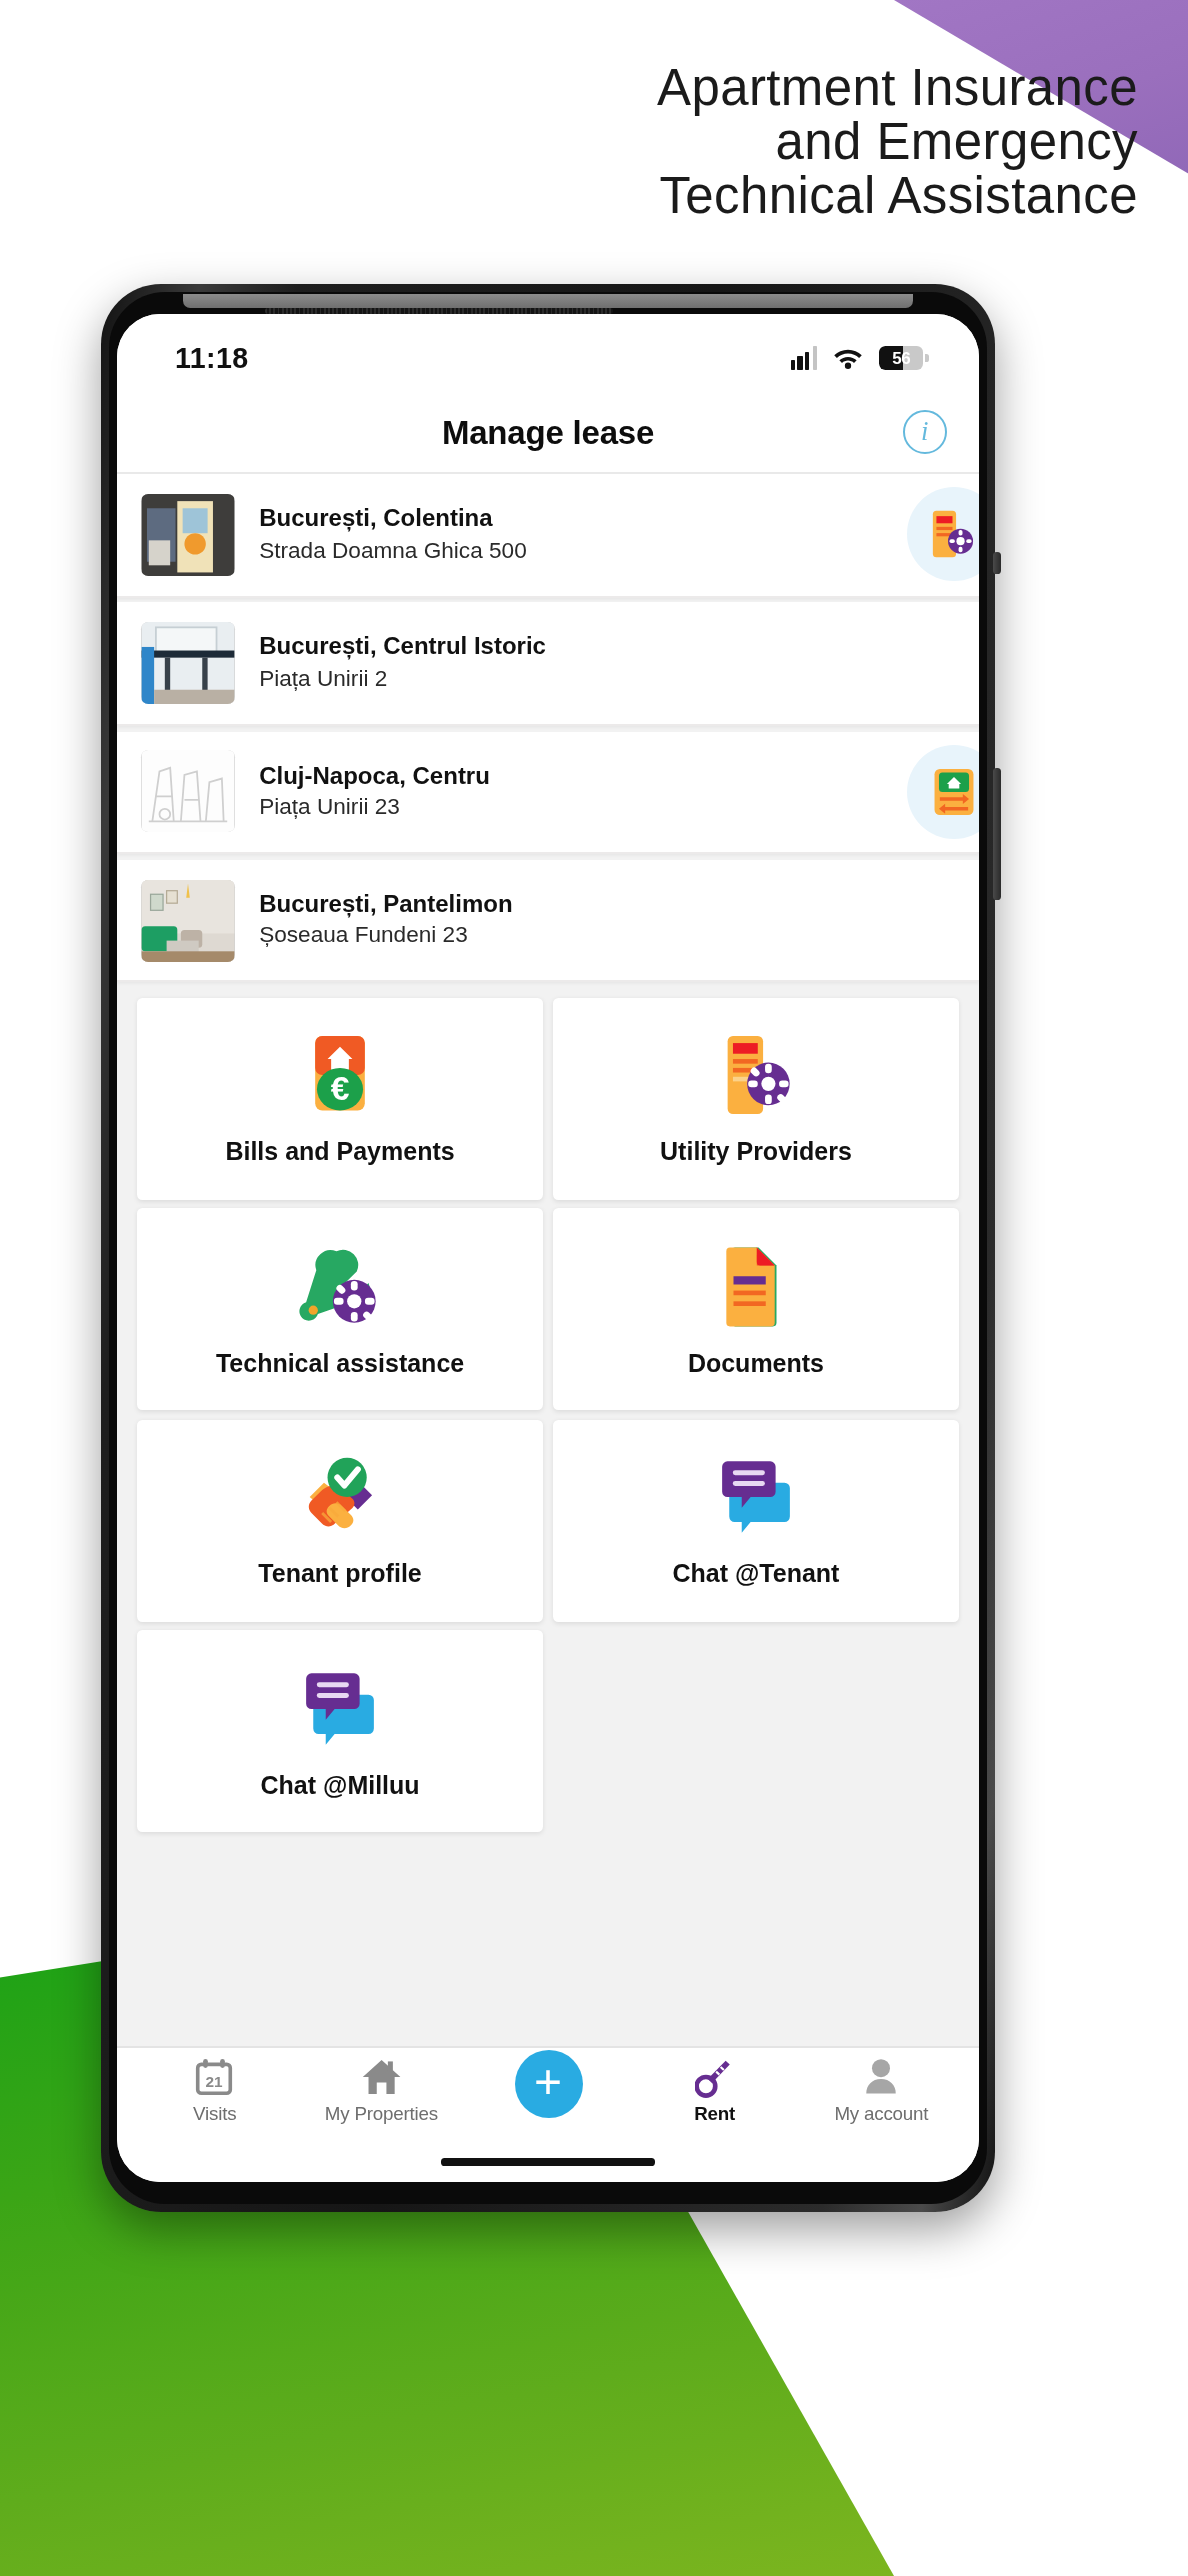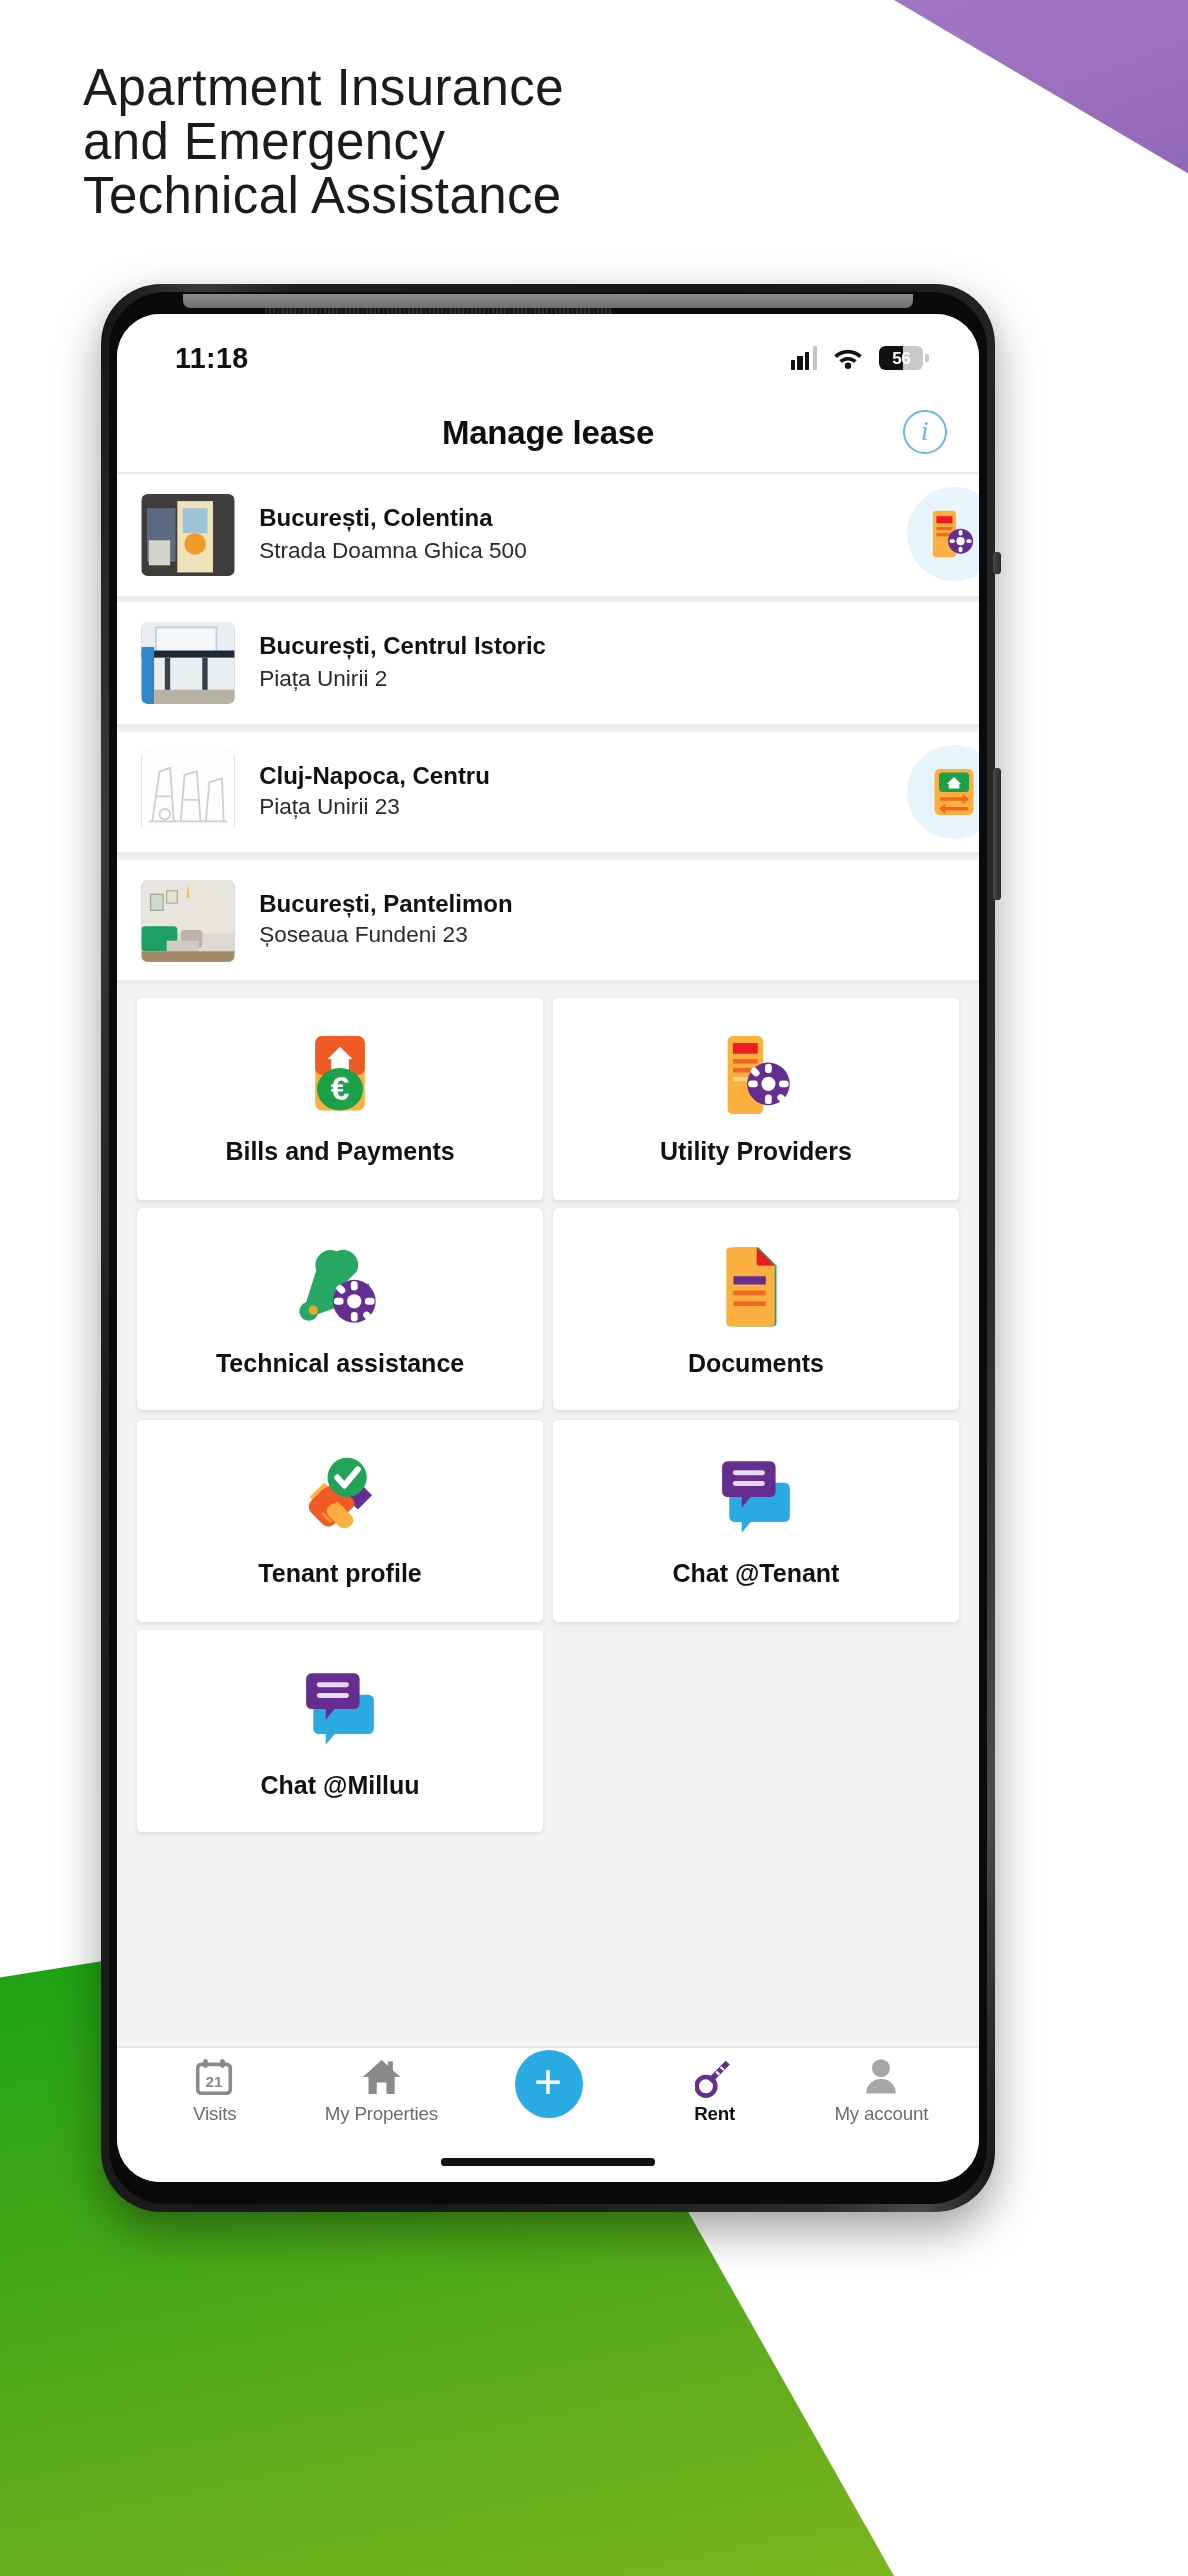--- a/index.html
+++ b/index.html
@@ -29,28 +29,28 @@
     background: linear-gradient(168deg, #17a216 0%, #3ba516 35%, #5fac1c 70%, #7cb51f 100%);
     clip-path: polygon(0 12%, 57% 0, 100% 100%, 0 100%);
     z-index: 1;
   }
 
   
   .headline {
     position: absolute;
     top: 61px; left: 0;
     width: 100%;
-    text-align: left;
+    text-align: right;
     z-index: 3;
     font-weight: 300;
     font-size: 51px;
     line-height: 1.06;
     letter-spacing: 0.4px;
     color: #1b1b1b;
-    padding: 0 83px;
+    padding: 0 51px;
   }
   .headline span { display: block; }
 
   
   .phone {
     position: absolute;
     left: 101px; top: 284px;
     width: 447px; height: 964px;
     z-index: 5;
     transform: scale(2.0) ;

